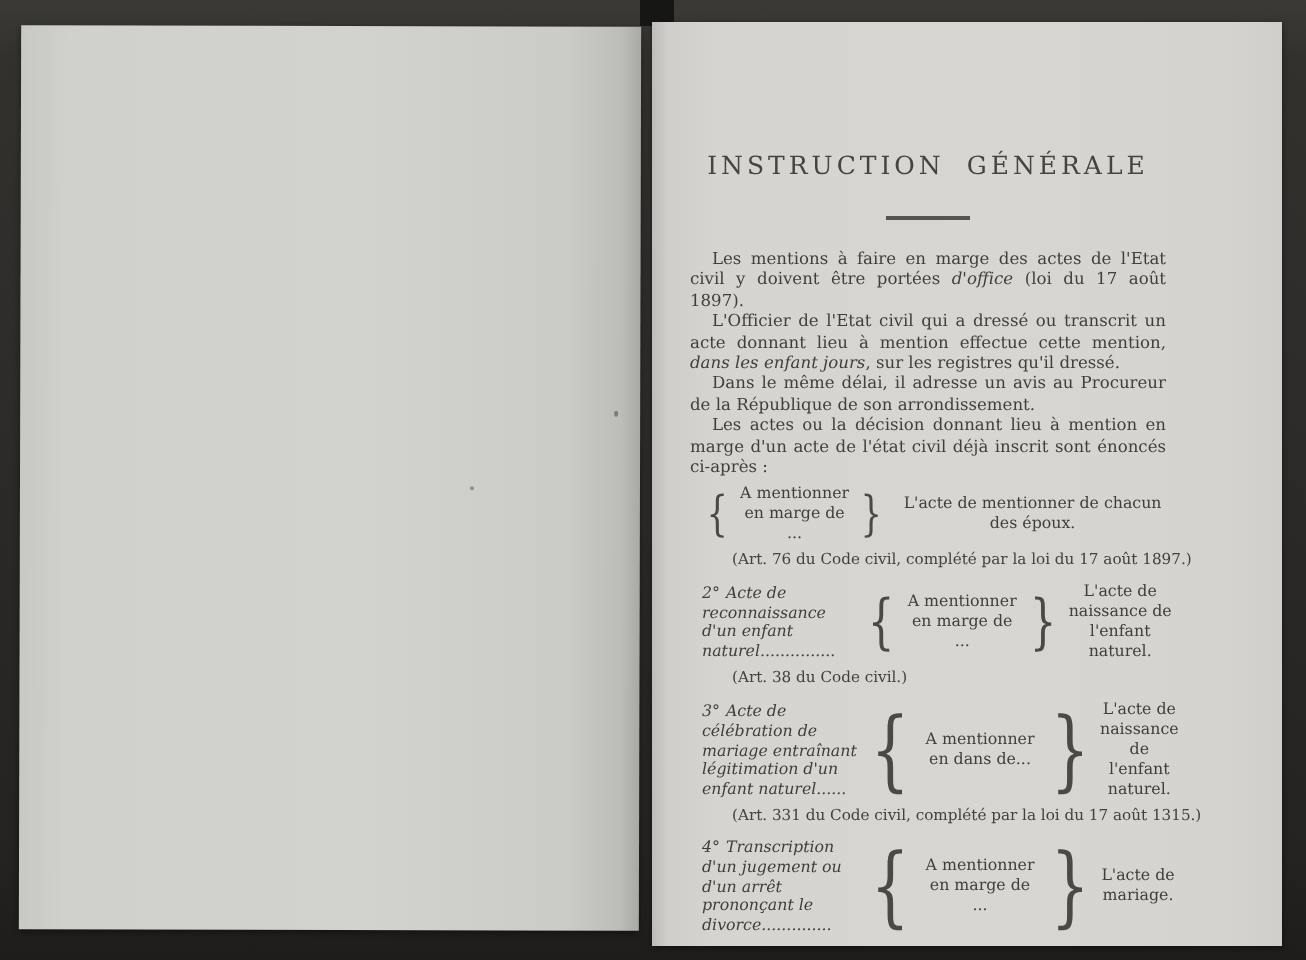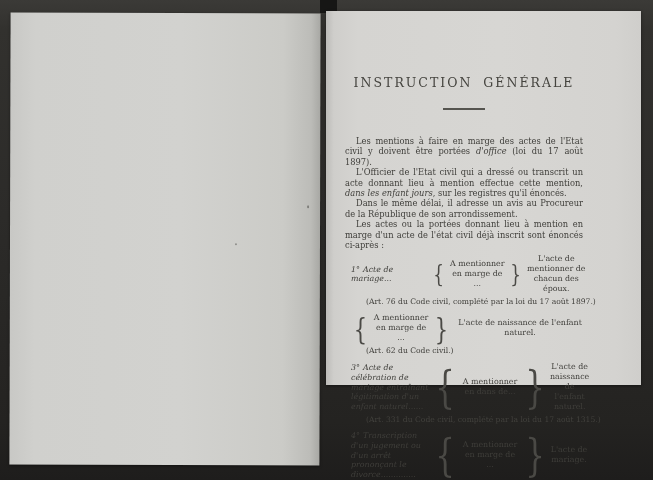--- a/index.html
+++ b/index.html
@@ -15,39 +15,39 @@
     position:absolute;left:320px;top:0;width:17px;height:13px;background:#161615;
   }
   .page{position:absolute;box-shadow:0 1px 3px rgba(0,0,0,0.45);}
   .page-left{
     left:10px;top:13px;width:310px;height:452px;
     background:linear-gradient(90deg,#c8c8c5 0%,#d0d0cd 8%,#d2d2cf 55%,#cccc c8 88%,#bcbcb8 97%,#a8a8a4 100%);
     background:linear-gradient(90deg,#c8c8c5 0%,#d0d0cd 8%,#d2d2cf 55%,#cbcbc7 88%,#bcbcb8 97%,#a8a8a4 100%);
     transform:rotate(0.15deg);
   }
   .page-right{
-    left:326px;top:11px;width:315px;height:374px;
+    left:326px;top:11px;width:315px;height:462px;
     background:linear-gradient(90deg,#bdbcb9 0%,#cfcecb 2.5%,#d5d4d1 10%,#d7d6d3 55%,#d4d3d0 92%,#cfcecb 100%);
   }
   .speck{position:absolute;width:2px;height:2px;border-radius:50%;background:#8f8f8b;}
   .speck.s1{left:225px;top:230px;}
   .speck.s2{left:297px;top:192px;width:2px;height:3px;background:#7d7d79;}
 
   .content{
     position:relative;box-sizing:border-box;width:100%;height:100%;
     padding:64px 58px 0 19px;color:#3d3c38;
   }
   .title{
     margin:0;text-align:center;
     font-size:12.5px;font-weight:500;letter-spacing:2px;word-spacing:5px;
     color:#45443f;white-space:nowrap;
   }
   .rule{width:42px;height:2px;background:#55544f;margin:18px auto 0 auto;}
   .paragraphs{
-    margin-top:26px;font-size:8.3px;line-height:10.4px;text-align:justify;
+    margin-top:14px;font-size:8.3px;line-height:10.4px;text-align:justify;
     color:#3f3e3a;
   }
   .paragraphs p{margin:0;text-indent:11px;}
   .paragraphs i{font-style:italic;}
 
   .items{margin-top:4px;margin-left:6px;margin-right:-6px;font-size:7.9px;color:#3f3e3a;}
   .item{display:flex;align-items:center;margin-top:4px;}
   .item .label{flex:0 0 80px;font-style:italic;line-height:9.6px;}
   .item .num{margin-right:3px;}
   .brace{
@@ -74,49 +74,49 @@
 
   <div class="page page-right">
 
     <div class="content">
 
       <h1 class="title">INSTRUCTION GÉNÉRALE</h1>
       <div class="rule"></div>
 
       <div class="paragraphs">
         <p><span>Les mentions à faire en marge des actes de l'Etat civil y doivent être portées </span><i>d'office</i><span> (loi du 17 août 1897).</span></p>
-        <p><span>L'Officier de l'Etat civil qui a dressé ou transcrit un acte donnant lieu à mention effectue cette mention, </span><i>dans les enfant jours</i><span>, sur les registres qu'il énoncés.</span></p>
+        <p><span>L'Officier de l'Etat civil qui a dressé ou transcrit un acte donnant lieu à mention effectue cette mention, </span><i>dans les enfant jours</i><span>, sur les registres qu'il dressé.</span></p>
         <p><span>Dans le même délai, il adresse un avis au Procureur de la République de son arrondissement.</span></p>
-        <p><span>Les actes ou la portées donnant lieu à mention en marge d'un acte de l'état civil déjà inscrit sont énoncés ci-après :</span></p>
+        <p><span>Les actes ou la décision donnant lieu à mention en marge d'un acte de l'état civil déjà inscrit sont énoncés ci-après :</span></p>
       </div>
 
       <div class="items">
 
         <div class="item b-sm">
-          <div class="label"><span class="num">1°</span><span>Acte de mariage...</span></div>
           <div class="brace">{</div>
           <div class="middle">
             <div>A mentionner</div>
             <div>en marge de ...</div>
           </div>
           <div class="brace">}</div>
           <div class="result">L'acte de mentionner de chacun des époux.</div>
         </div>
         <div class="note">(Art. 76 du Code civil, complété par la loi du 17 août 1897.)</div>
 
         <div class="item b-md">
+          <div class="label"><span class="num">2°</span><span>Acte de reconnaissance d'un enfant naturel...............</span></div>
           <div class="brace">{</div>
           <div class="middle">
             <div>A mentionner</div>
             <div>en marge de ...</div>
           </div>
           <div class="brace">}</div>
           <div class="result">L'acte de naissance de l'enfant naturel.</div>
         </div>
-        <div class="note">(Art. 62 du Code civil.)</div>
+        <div class="note">(Art. 38 du Code civil.)</div>
 
         <div class="item b-lg">
           <div class="label"><span class="num">3°</span><span>Acte de célébration de mariage entraînant légitimation d'un enfant naturel......</span></div>
           <div class="brace">{</div>
           <div class="middle">
             <div>A mentionner</div>
             <div>en dans de...</div>
           </div>
           <div class="brace">}</div>
           <div class="result">L'acte de naissance de l'enfant naturel.</div>

